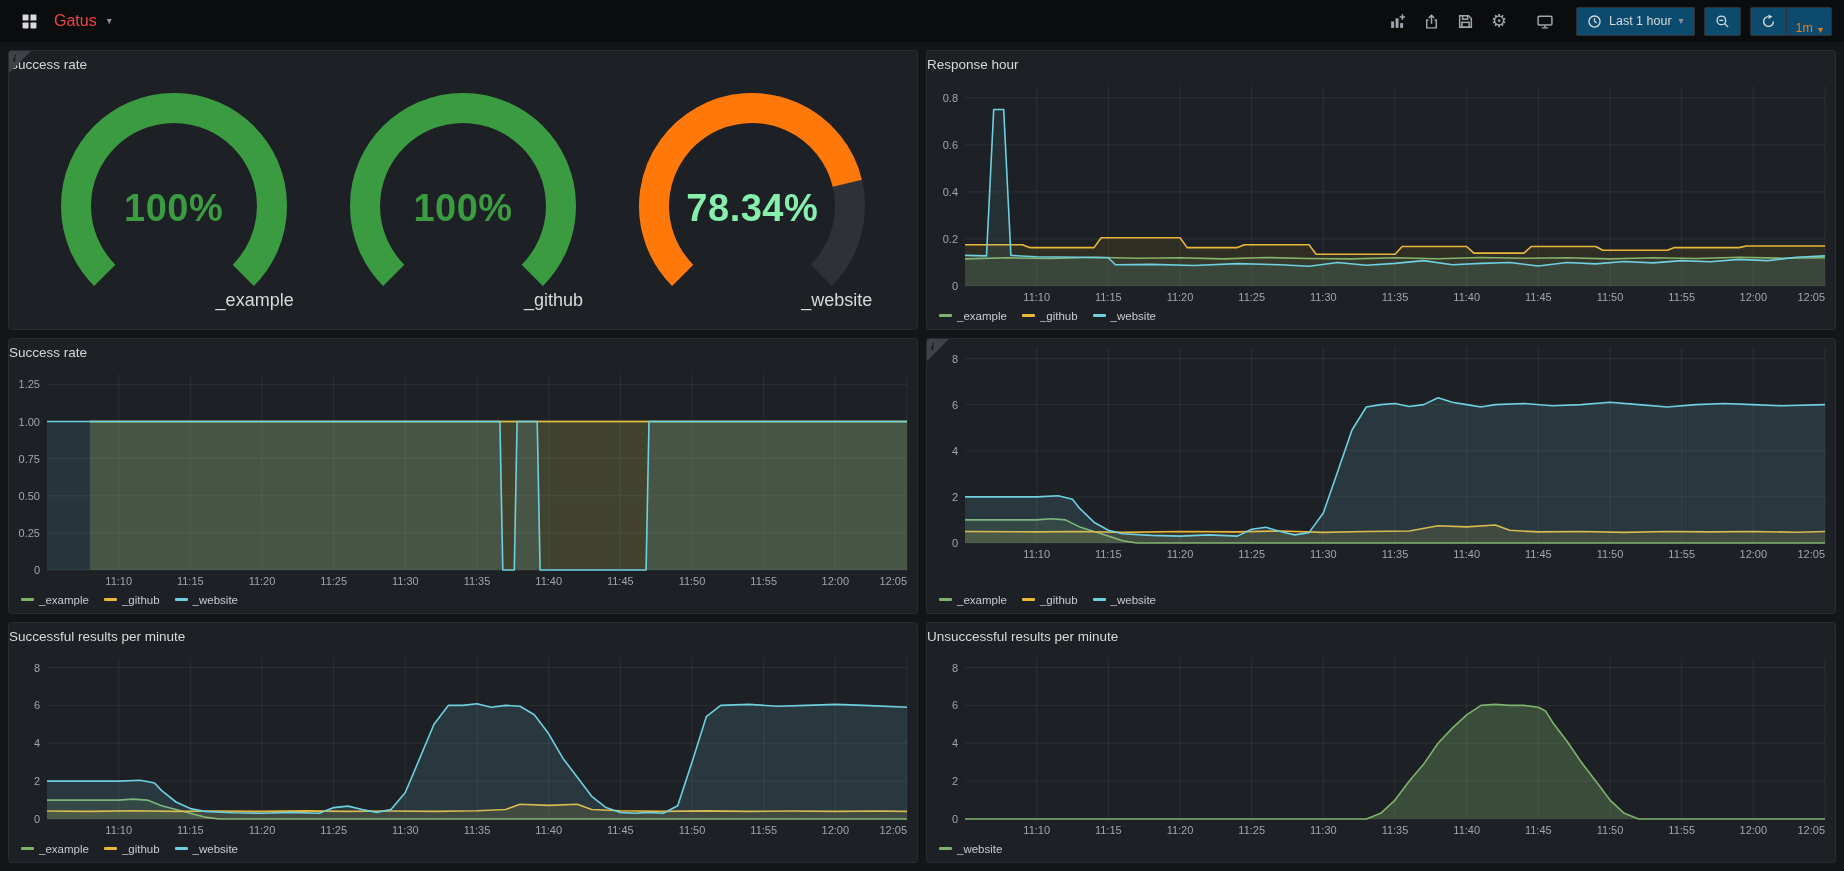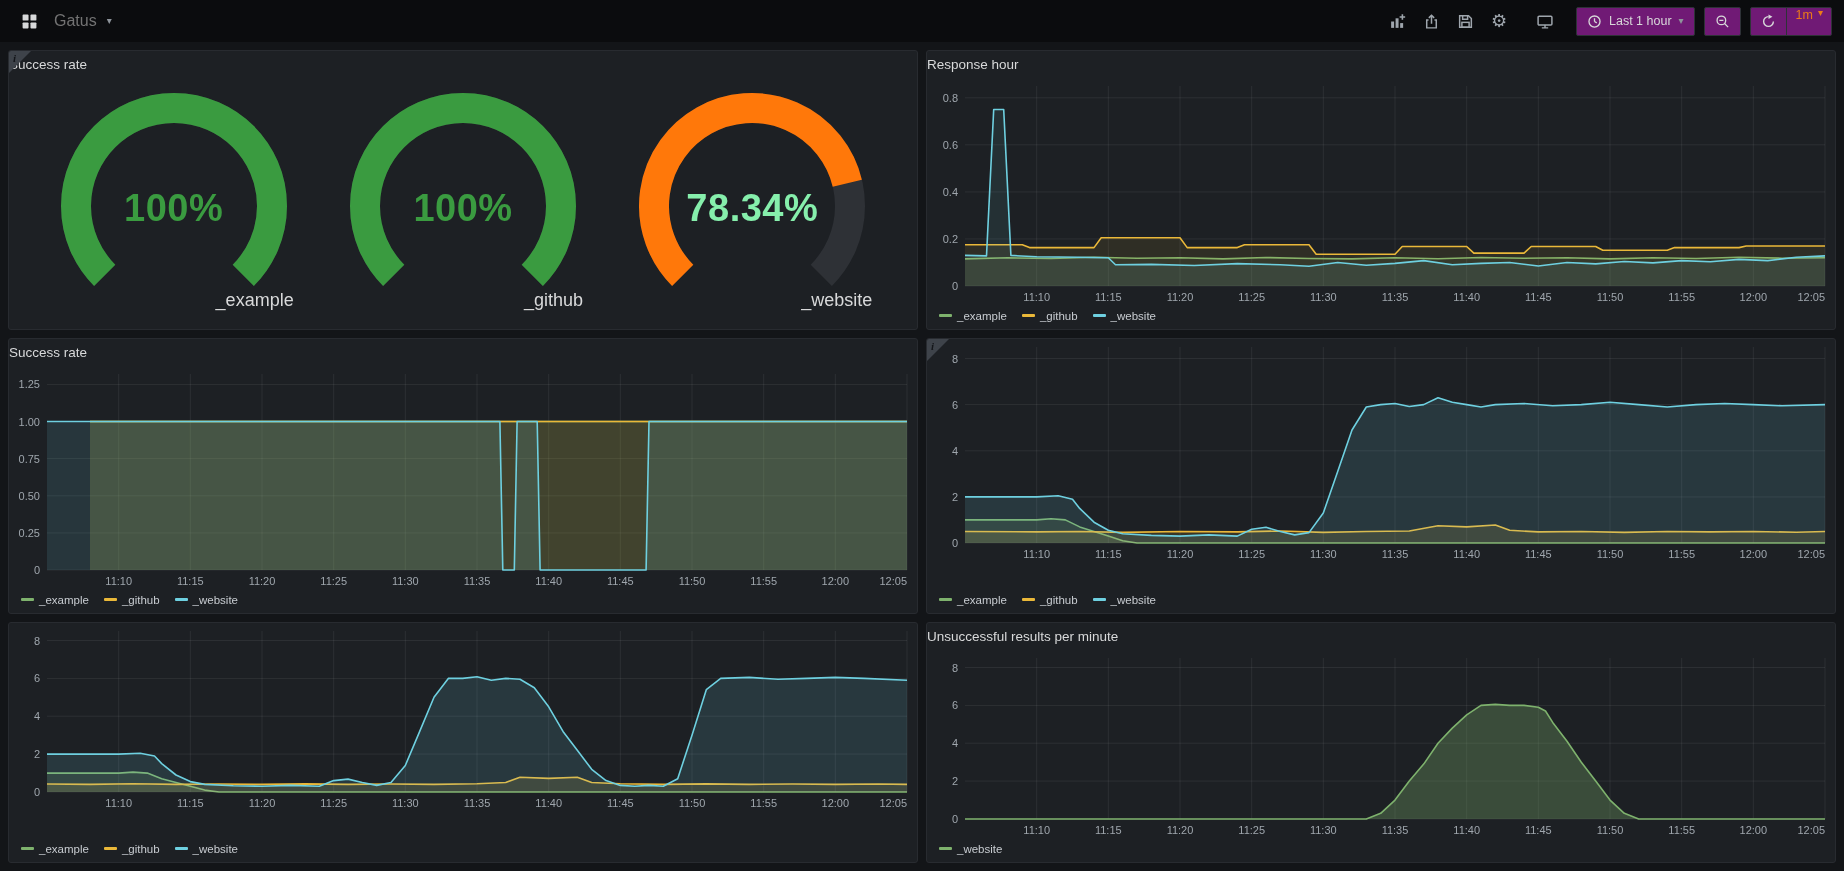--- a/index.html
+++ b/index.html
@@ -1,32 +1,32 @@
 <!DOCTYPE html>
 <html><head>
 <meta charset="utf-8">
 <style>
   *{box-sizing:border-box;margin:0;padding:0}
   html,body{width:1844px;height:871px;overflow:hidden;background:#131518;
     font-family:"Liberation Sans","DejaVu Sans",sans-serif;-webkit-font-smoothing:antialiased}
   
   .navbar{height:42px;background:#0b0c0e;display:flex;align-items:center;padding:0 12px 0 14px;gap:8px}
   .nav-left{display:flex;align-items:center;gap:10px}
-  .dash-title{color:#737373;font-size:16px;font-weight:500;cursor:pointer}
+  .dash-title{color:#ef4444;font-size:16px;font-weight:500;cursor:pointer}
   .caret{color:#8e949b;font-size:10px;line-height:1;cursor:pointer}
   .nav-spacer{flex:1}
   .nav-right{display:flex;align-items:center;gap:4px}
   .nav-icon{width:30px;height:29px;display:flex;align-items:center;justify-content:center;cursor:pointer;color:#9fa6ad}
   .nav-icon svg{display:block}
   .gear-glyph{font-size:18px;color:#9fa6ad;line-height:1}
-  .nav-btn{display:inline-flex;align-items:center;gap:7px;height:29px;padding:0 10px;background:#701a75;
+  .nav-btn{display:inline-flex;align-items:center;gap:7px;height:29px;padding:0 10px;background:#0c4a6e;
     border:1px solid #2e3237;border-radius:2px;color:#d8d9da;font-size:12.5px;cursor:pointer;white-space:nowrap}
   .nav-btn + .nav-btn{margin-left:5px}
   .nav-group-gap{width:8px}
-  .refresh-interval{display:inline-flex;align-items:flex-start;gap:5px;padding-left:9px;margin-left:3px;
+  .refresh-interval{display:inline-flex;align-items:flex-end;gap:5px;padding-left:9px;margin-left:3px;
     border-left:1px solid #2e3237;height:100%;}
   
   .dashboard{display:grid;grid-template-columns:1fr 1fr;grid-template-rows:280px 276px 241px;gap:8px;padding:8px}
   .panel{background:#1d2024;border:1px solid #282b30;border-radius:3px;position:relative;
     display:flex;flex-direction:column;overflow:hidden}
   .panel-title{flex:0 0 26px;line-height:27px;font-size:13.5px;font-weight:400;
     color:#d8d9da;cursor:pointer;user-select:none}
   .chart{flex:1 1 auto;min-height:0;position:relative}
   .legend{flex:0 0 22px;display:flex;align-items:center;gap:15px;padding:0 10px 5px 12px;
     font-size:11.5px;color:#c8ccd1}
@@ -343,20 +343,21 @@
           <span>_github</span>
         </span>
         <span class="legend-item">
           <span class="legend-swatch" style="background:#6ed0e0"></span>
           <span>_website</span>
         </span>
       </div>
   </div>
 
   <div class="panel">
+    <div class="panel-title">Successful results per minute</div>
     <div class="chart"><svg width="908" height="190">
           <line class="grid" x1="38" x2="898" y1="169.0" y2="169.0"></line>
           <text class="tick" x="31" y="173" text-anchor="end">0</text>
           <line class="grid" x1="38" x2="898" y1="131.1" y2="131.1"></line>
           <text class="tick" x="31" y="135.1" text-anchor="end">2</text>
           <line class="grid" x1="38" x2="898" y1="93.2" y2="93.2"></line>
           <text class="tick" x="31" y="97.2" text-anchor="end">4</text>
           <line class="grid" x1="38" x2="898" y1="55.4" y2="55.4"></line>
           <text class="tick" x="31" y="59.4" text-anchor="end">6</text>
           <line class="grid" x1="38" x2="898" y1="17.5" y2="17.5"></line>

